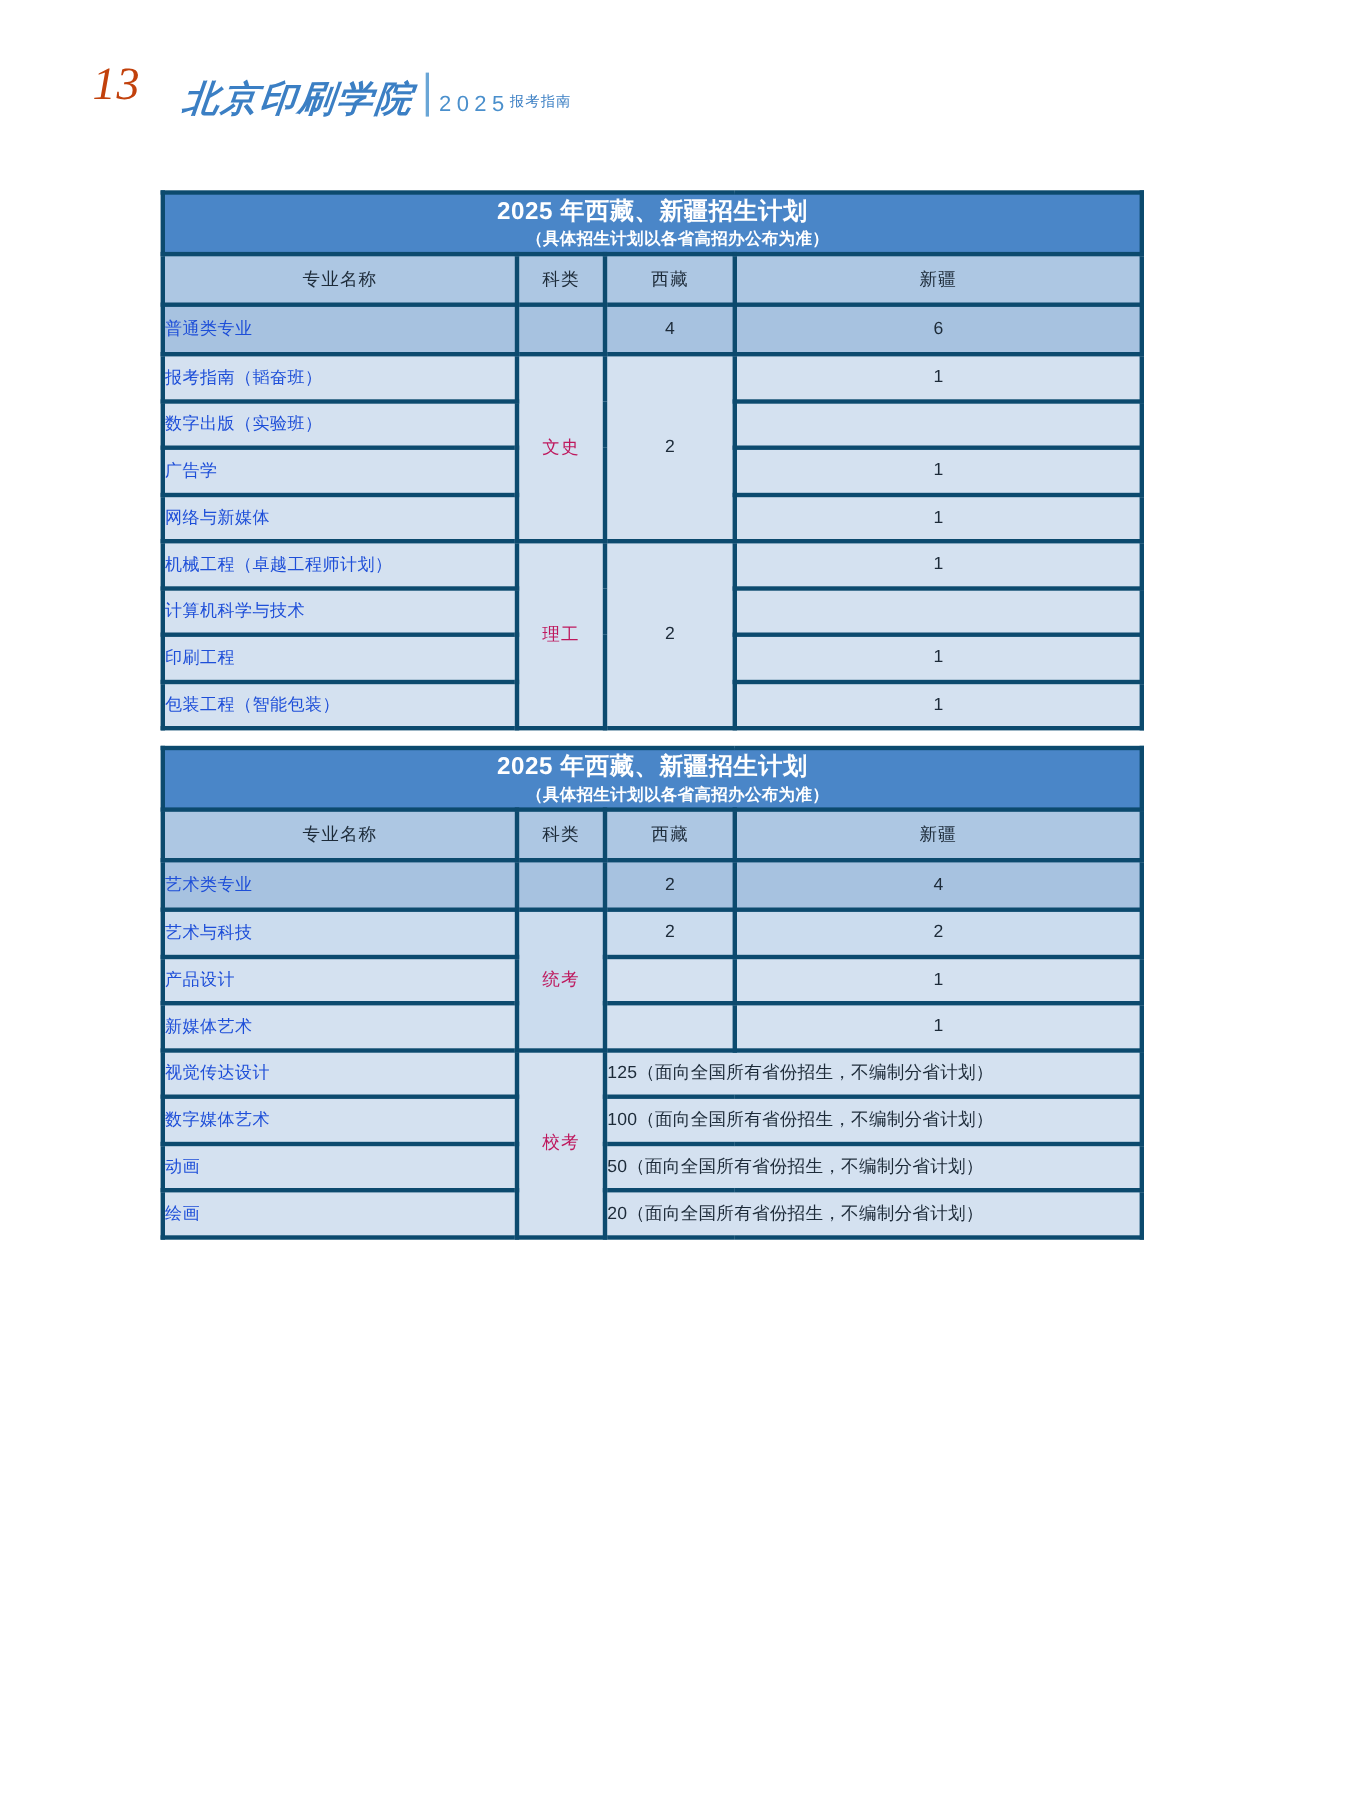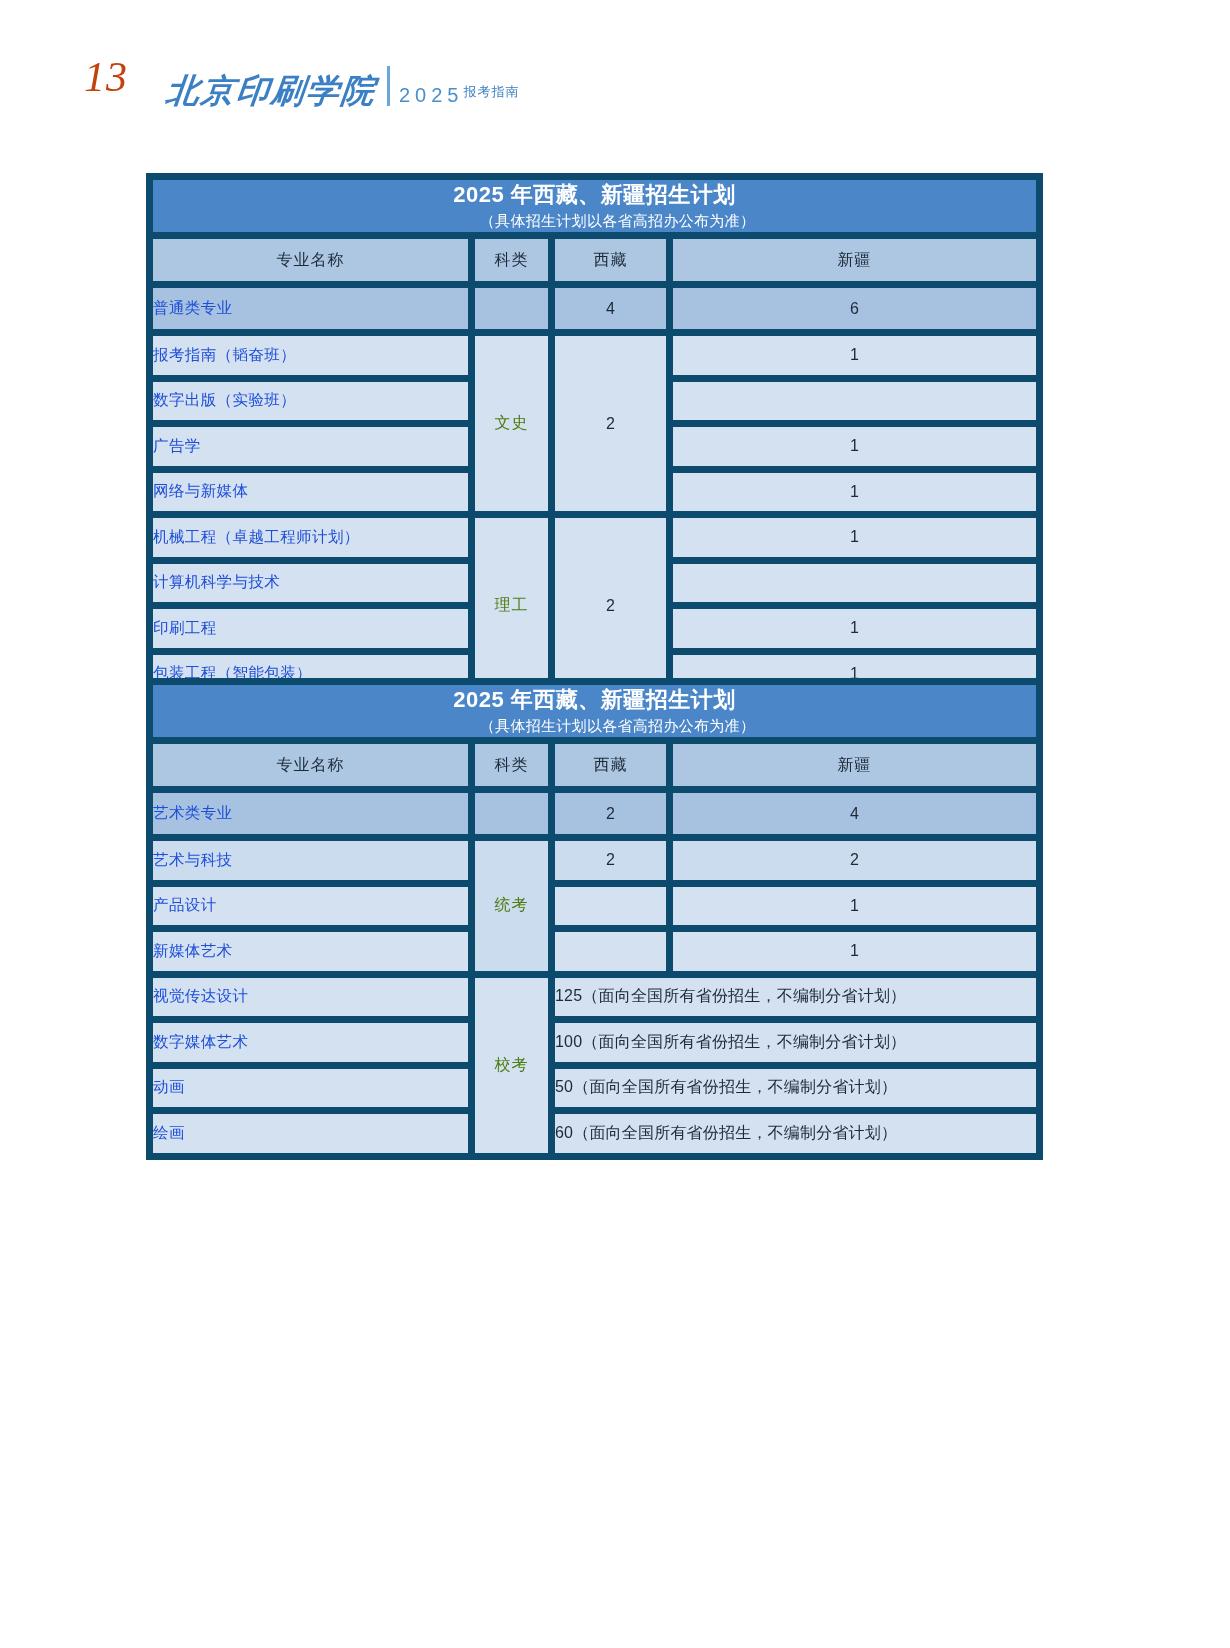--- a/index.html
+++ b/index.html
@@ -90,40 +90,40 @@
     left: 146px;
     width: 890px;
     border-collapse: collapse;
     table-layout: fixed;
     font-size: 15.5px;
   }
   #table-1 { top: 173px; }
   #table-2 { top: 678px; }
 
   .plan-table td, .plan-table th {
-    border: 7px solid #0c4a6e;
+    border: 4px solid #0c4a6e;
     padding: 0;
   }
 
   .tbl-title-cell {
     background: #4a86c8;
     color: #ffffff;
     text-align: center;
     padding: 13px 8px 15px 8px;
     border: none;
   }
   .tbl-title {
     font-size: 22px;
     font-weight: bold;
     letter-spacing: 0.5px;
     line-height: 1.35;
   }
   .tbl-subtitle {
     font-size: 15px;
-    font-weight: normal;
+    font-weight: bold;
     letter-spacing: 0.3px;
     line-height: 1.5;
     padding-left: 46px;
   }
 
   .col-head {
     background: #adc7e3;
     color: #1d2b39;
     font-size: 16px;
     font-weight: normal;
@@ -151,21 +151,21 @@
     background: #d4e1f0;
     height: 38.5px;
   }
   .row-data.alt td {
     background: #cbdcee;
     margin-top: 12px;
   }
   .group-cell {
     background: #cfdef0;
     text-align: center;
-    color: #4d7c0f;
+    color: #be185d;
     letter-spacing: 1px;
     font-size: 16px;
   }
   .span-cell {
     background: #d4e1f0;
     text-align: center;
     color: #1d2b39;
     font-size: 16px;
   }
   .note-cell {
@@ -310,16 +310,16 @@
     <tr class="row-data">
       <td class="cell-name">数字媒体艺术</td>
       <td class="note-cell" colspan="2">100（面向全国所有省份招生，不编制分省计划）</td>
     </tr>
     <tr class="row-data">
       <td class="cell-name">动画</td>
       <td class="note-cell" colspan="2">50（面向全国所有省份招生，不编制分省计划）</td>
     </tr>
     <tr class="row-data">
       <td class="cell-name">绘画</td>
-      <td class="note-cell" colspan="2">60（面向全国所有省份招生，不编制分省计划）</td>
+      <td class="note-cell" colspan="2">20（面向全国所有省份招生，不编制分省计划）</td>
     </tr>
   </tbody>
 </table>
 
 </body></html>

